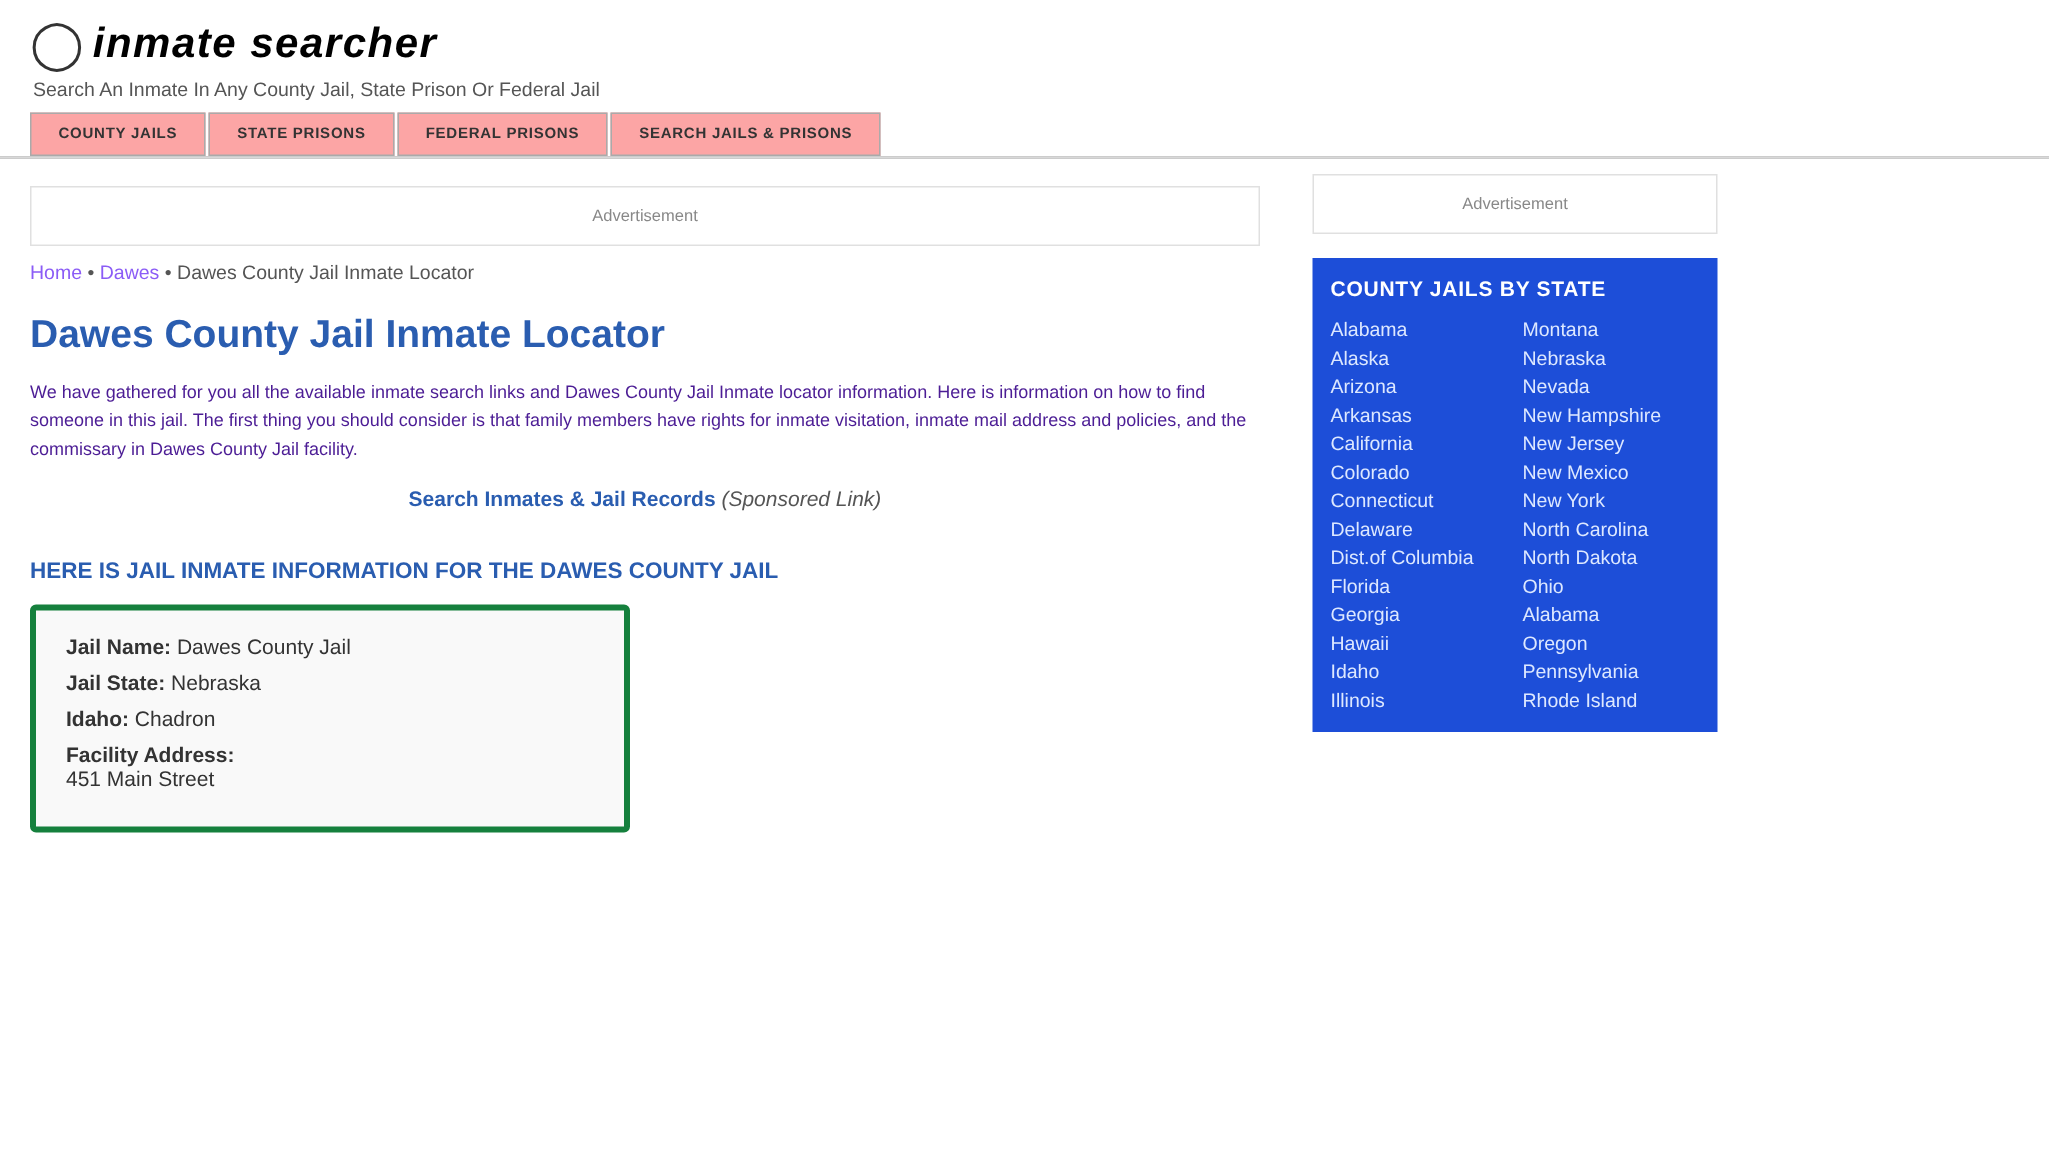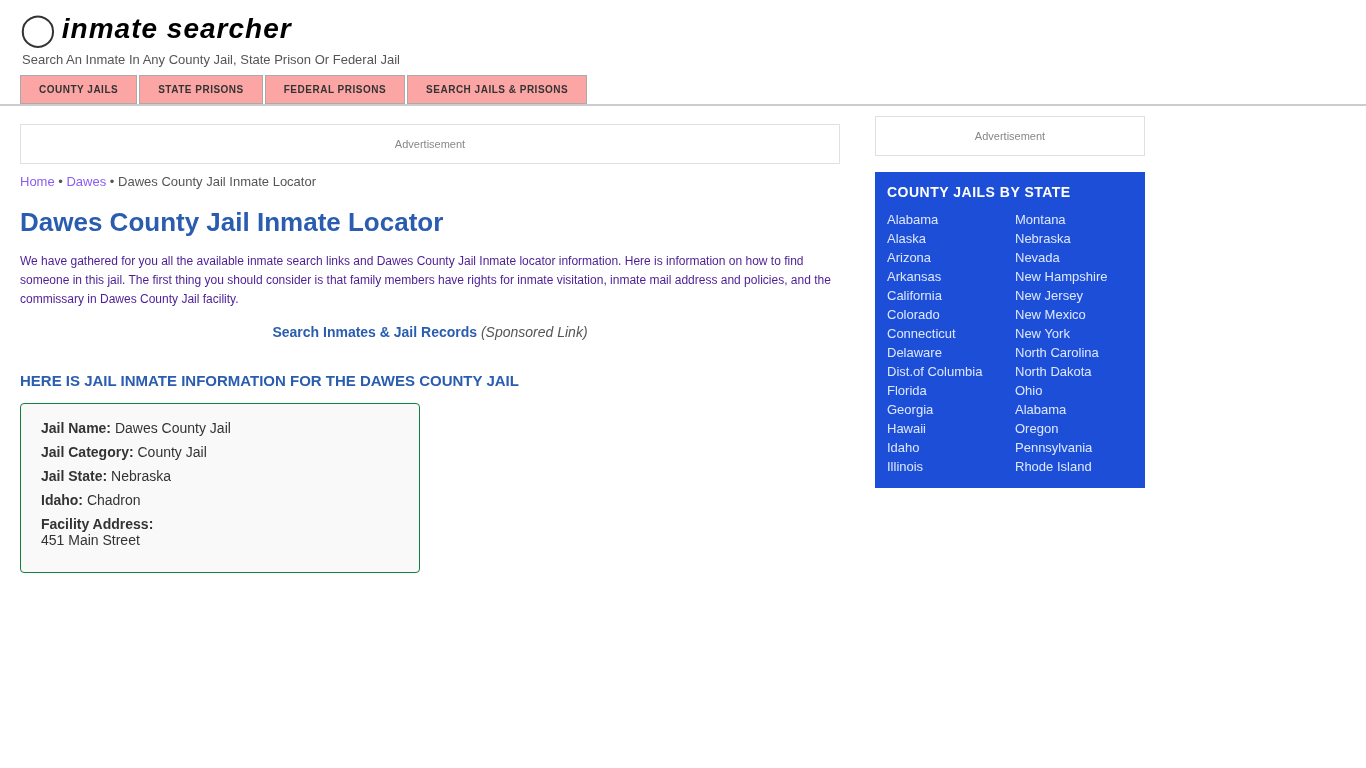--- a/index.html
+++ b/index.html
@@ -48,21 +48,21 @@
     
     #sponsored-link { text-align: center; margin-bottom: 32px; font-size: 14px; }
     #sponsored-link a { color: #2a5db0; font-weight: bold; }
     #sponsored-label { color: #555; font-style: italic; }
 
     
     #infobox-heading { font-size: 15px; font-weight: bold; color: #2a5db0; margin-bottom: 14px; }
 
     
     #info-card {
-      border: 1px solid #15803d;
+      border: 4px solid #15803d;
       border-radius: 4px;
       padding: 16px 20px;
       background: #f9f9f9;
       max-width: 400px;
     }
     .info-row { margin-bottom: 8px; font-size: 14px; }
     .info-label { font-weight: bold; }
 
     
     #sidebar-ad { text-align: center; font-size: 11px; color: #888; padding: 8px; border: 1px solid #e0e0e0; margin-bottom: 16px; min-height: 40px; display: flex; align-items: center; justify-content: center; }
@@ -123,24 +123,20 @@
     </div>
 
     <div id="infobox-heading">HERE IS JAIL INMATE INFORMATION FOR THE DAWES COUNTY JAIL</div>
 
     <div id="info-card">
       <div class="info-row">
         <span class="info-label">Jail Name:</span>
         <span>Dawes County Jail</span>
       </div>
       <div class="info-row">
-        <span class="info-label">Jail Category:</span>
-        <span>County Jail</span>
-      </div>
-      <div class="info-row">
         <span class="info-label">Jail State:</span>
         <span>Nebraska</span>
       </div>
       <div class="info-row">
         <span class="info-label">Idaho:</span>
         <span>Chadron</span>
       </div>
       <div class="info-row">
         <div class="info-label">Facility Address:</div>
         <div>451 Main Street</div>

